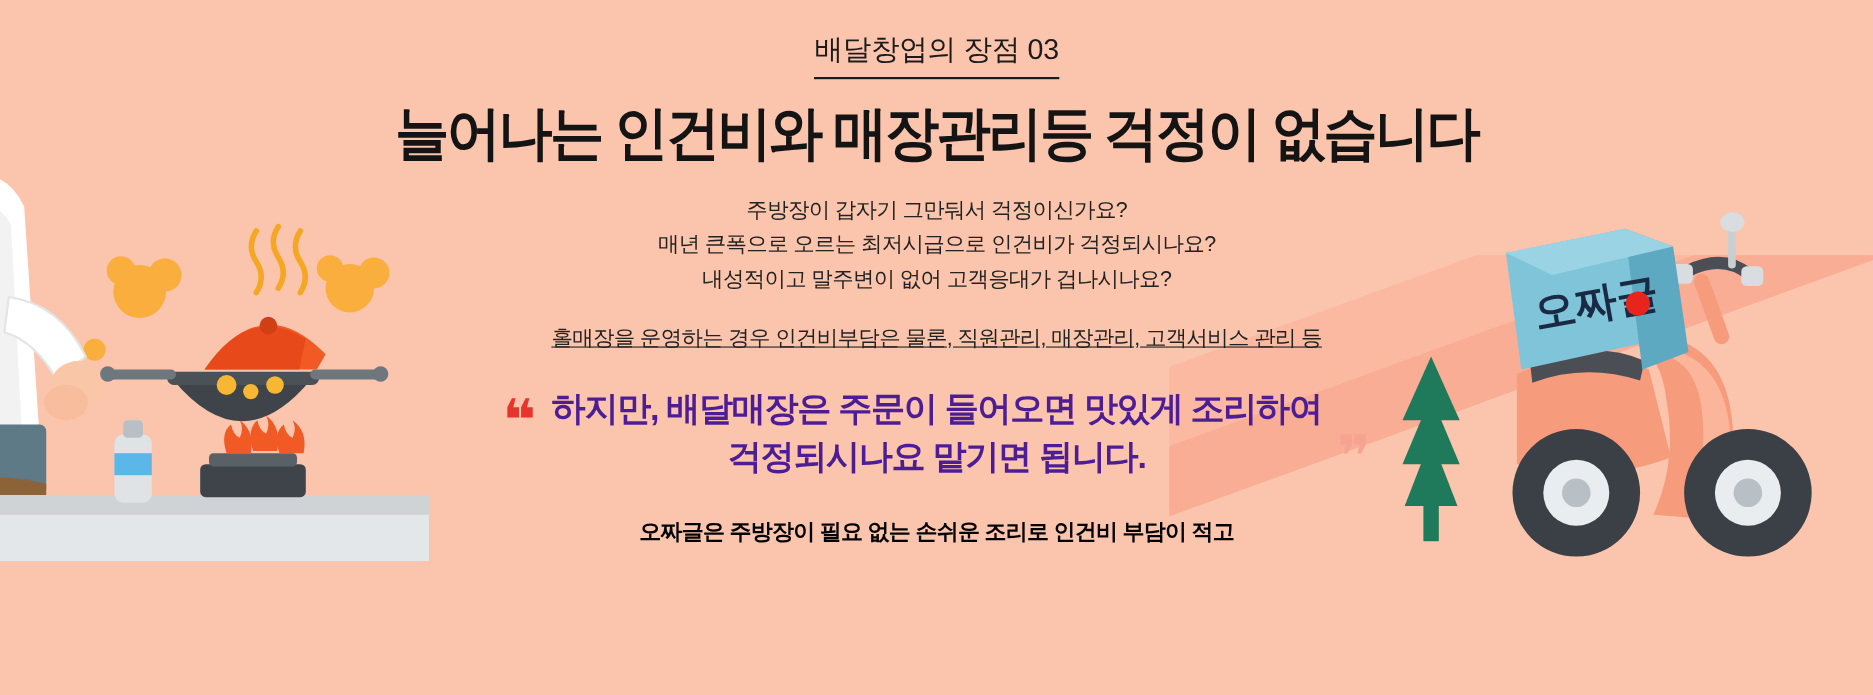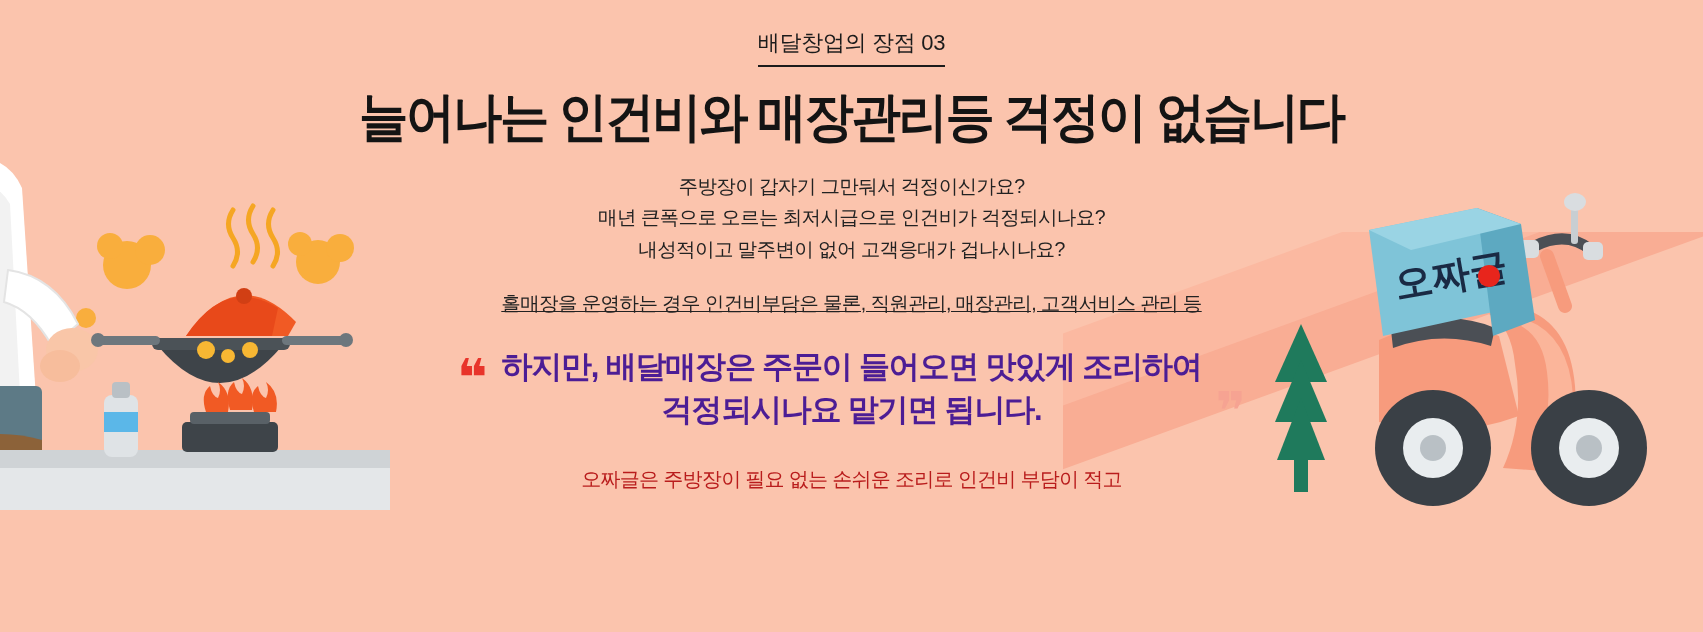--- a/index.html
+++ b/index.html
@@ -27,21 +27,21 @@
   }
 
   
   .content {
     position:absolute; left:0; top:0; width:1703px; height:632px;
     display:flex; flex-direction:column; align-items:center;
     z-index:6; text-align:center;
   }
   .eyebrow {
     margin-top:28px;
-    font-size:22px; font-weight:400; color:#1b1b1b; letter-spacing:-0.3px;
+    font-size:26px; font-weight:400; color:#1b1b1b; letter-spacing:-0.3px;
     padding-bottom:7px; border-bottom:2px solid #1b1b1b;
   }
   .headline {
     margin-top:22px;
     font-size:53px; font-weight:bold; color:#141414;
     letter-spacing:-2.5px; line-height:1.05;
     transform:scaleX(0.93); transform-origin:center;
     white-space:nowrap;
   }
   .para {
@@ -66,21 +66,21 @@
     color:#f6a392; align-self:flex-end; margin-left:14px; margin-bottom:-6px;
   }
   .quote-lines {
     font-size:31px; font-weight:bold; color:#4c1d95;
     line-height:1.38; letter-spacing:-1.2px;
   }
 
   
   .closing {
     margin-top:32px;
-    font-size:20px; font-weight:normal; color:#b91c1c;
+    font-size:20px; font-weight:bold; color:#000000;
     line-height:1.62; letter-spacing:-0.7px;
   }
 
   
   .left-art { position:absolute; left:0; top:150px; width:400px; height:420px; z-index:4; }
   .right-art { position:absolute; right:0; top:130px; width:520px; height:420px; z-index:5; }
 </style>
 </head>
 <body>
 

